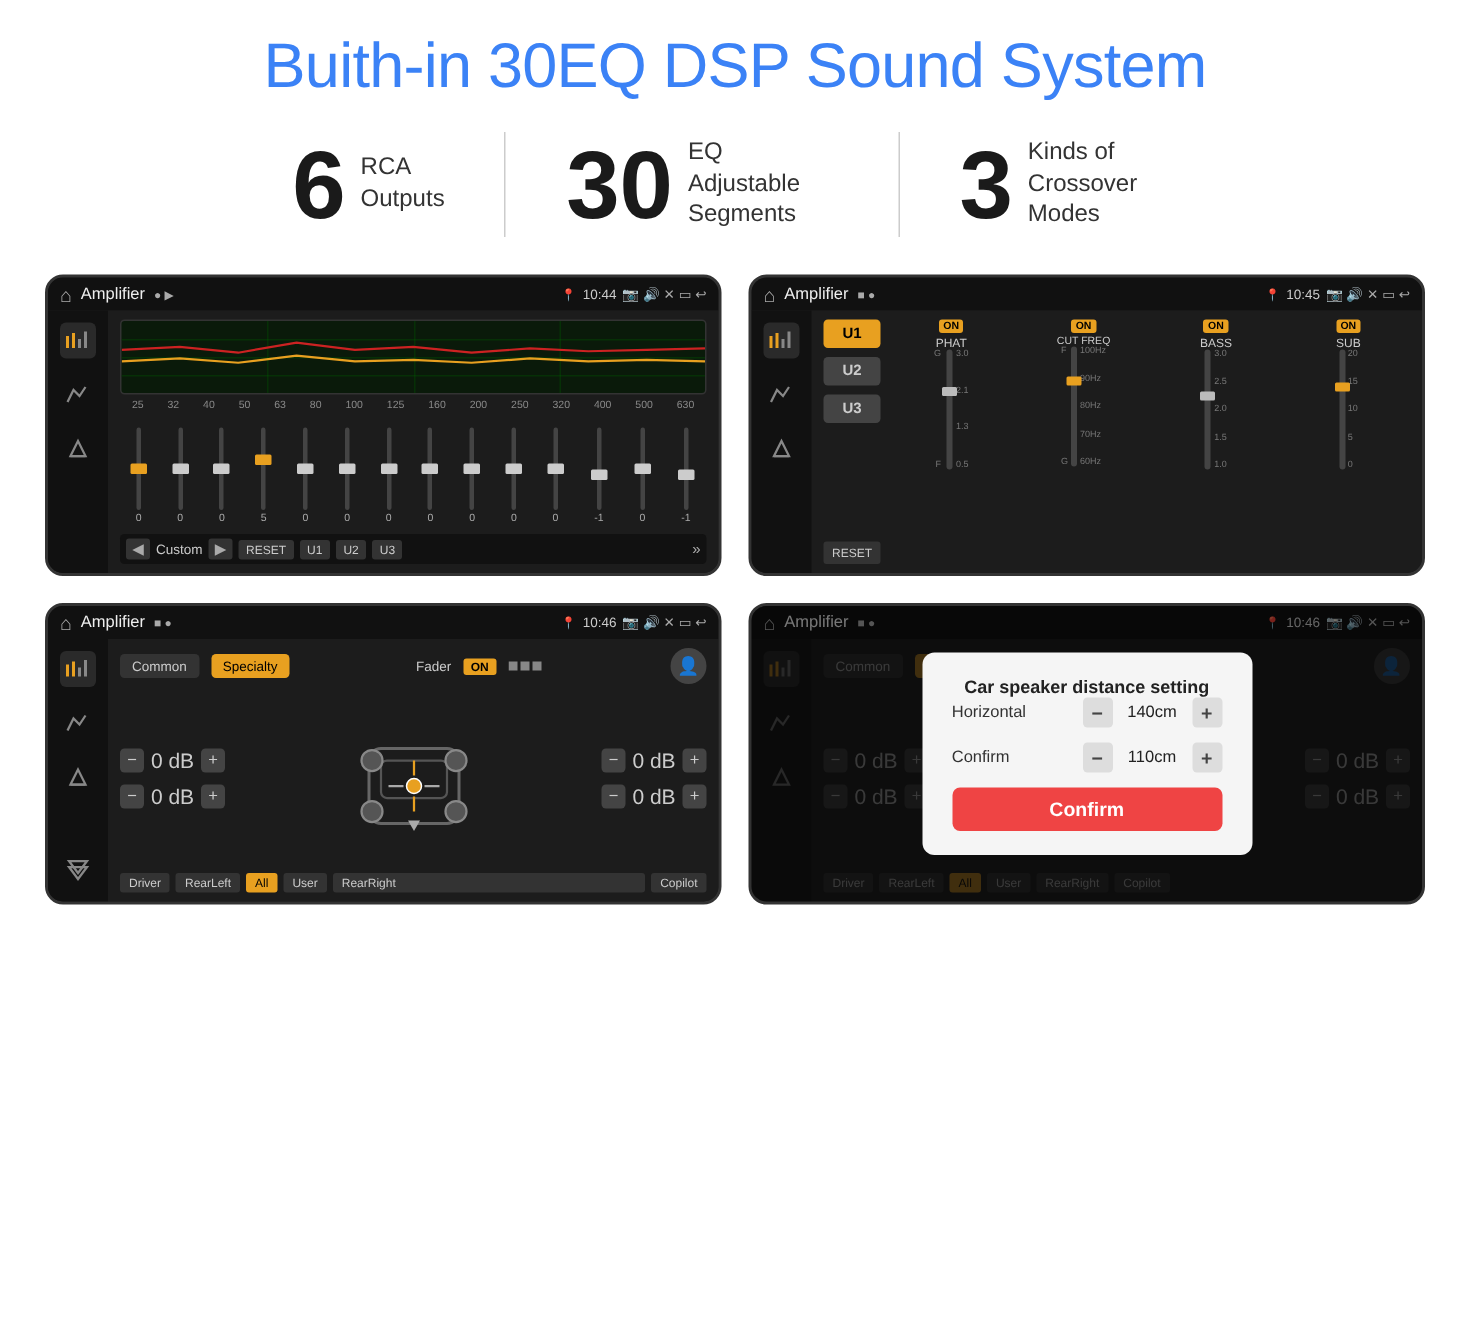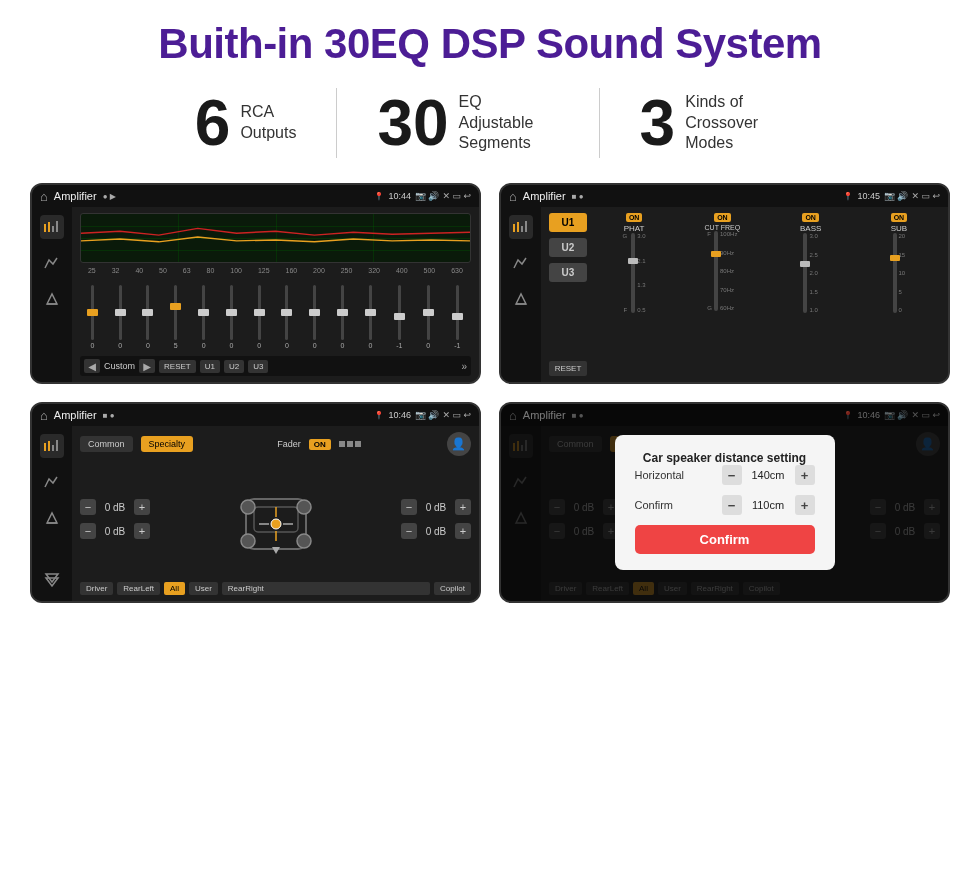--- a/index.html
+++ b/index.html
@@ -14,22 +14,22 @@
     .page-container {
       width: 980px;
       height: 881px;
       padding: 20px 30px;
     }
 
     
     .main-title {
       text-align: center;
       font-size: 42px;
-      font-weight: 700;
-      color: #4c1d95;
+      font-weight: 400;
+      color: #3b82f6;
       margin-bottom: 20px;
       letter-spacing: -0.5px;
     }
 
     
     .stats-row {
       display: flex;
       align-items: center;
       justify-content: center;
       gap: 0;
@@ -381,21 +381,21 @@
       height: 16px;
       background: #444;
       border-radius: 3px;
       display: flex;
       align-items: center;
       justify-content: center;
       font-size: 11px;
       color: #ccc;
     }
     .vol-value {
-      font-size: 10px;
+      font-size: 14px;
       color: #ccc;
       min-width: 30px;
       text-align: center;
     }
     .fader-bottom {
       display: flex;
       gap: 4px;
       align-items: center;
     }
     .fader-btn {

